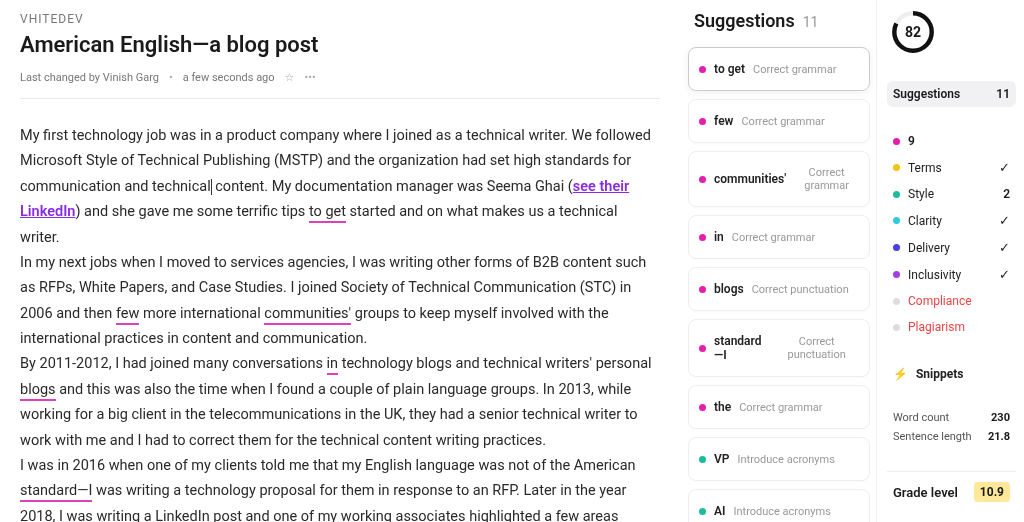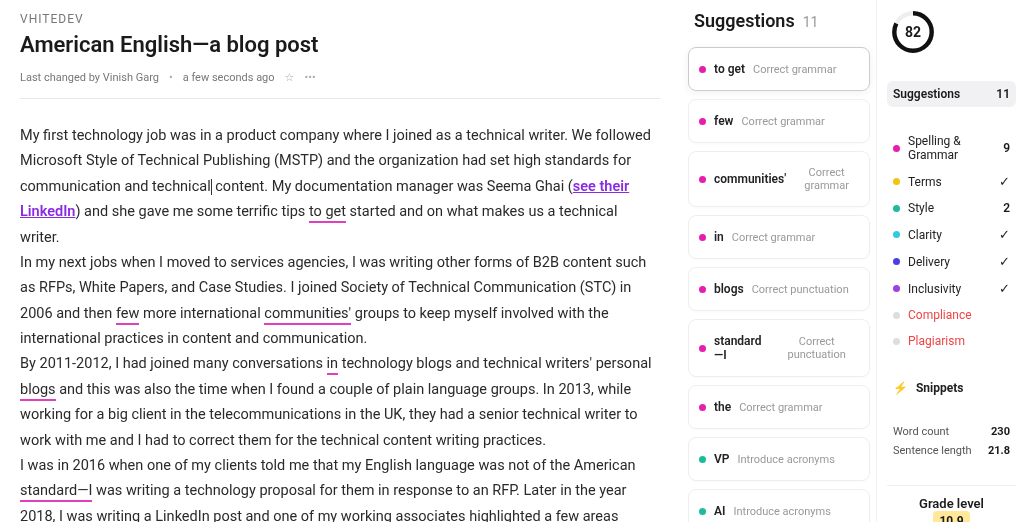--- a/index.html
+++ b/index.html
@@ -138,21 +138,20 @@
   .side-pip { width:7px;height:7px;border-radius:50%; flex:0 0 auto; }
   .bolt { font-size:12px; }
   .stat-row { display:flex; justify-content:space-between; padding:3px 6px; font-size:11px; }
   .stat-row .k { color:#555; }
   .stat-row .v { font-weight:700; font-size:11px; }
   .grade-row {
     display:flex; justify-content:space-between; align-items:center;
     padding:10px 6px 0 6px;
     border-top:1px solid #eee;
     margin-top:4px;
-    flex-direction:column;
   }
   .grade-row .k { font-weight:600; font-size:13px; }
   .grade-row .v {
     background:#ffe89a; padding:3px 6px; border-radius:4px;
     font-weight:700; font-size:12px;
   }
 </style>
 </head>
 <body>
 
@@ -243,21 +242,20 @@
   </div>
 
   <div class="side-row header">
     <span>Suggestions</span>
     <span>11</span>
   </div>
 
   <div id="cat-list">
       <div class="side-row">
         <span class="side-pip" style="background: rgb(230, 30, 173);"></span>
-        <span class="label">Spelling &amp; Grammar</span>
         <span class="val">9</span>
       </div>
       <div class="side-row">
         <span class="side-pip" style="background: rgb(241, 196, 15);"></span>
         <span class="label">Terms</span>
         <span class="chk">✓</span>
       </div>
       <div class="side-row">
         <span class="side-pip" style="background: rgb(26, 188, 156);"></span>
         <span class="label">Style</span>

